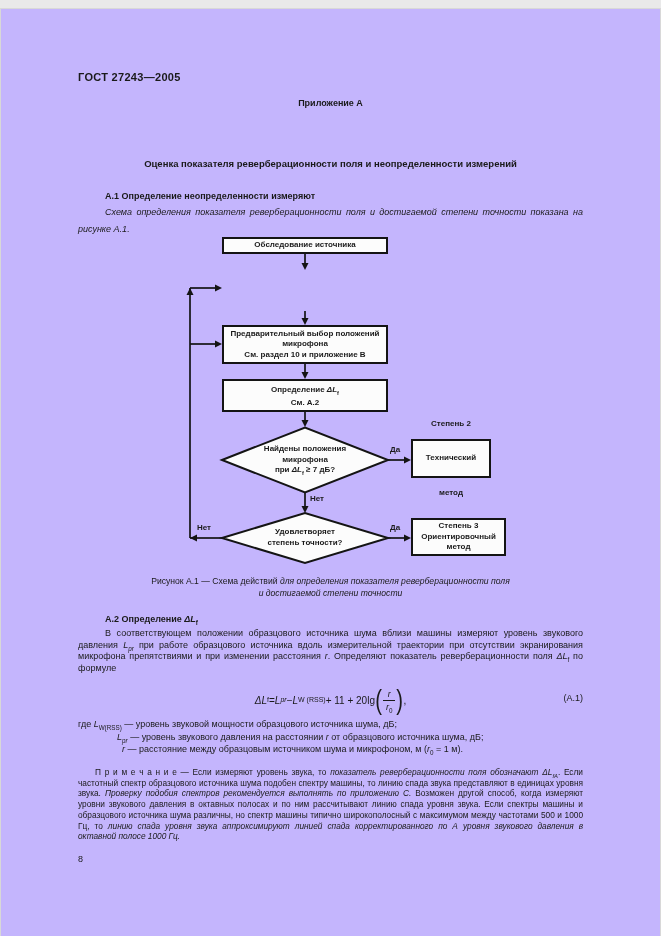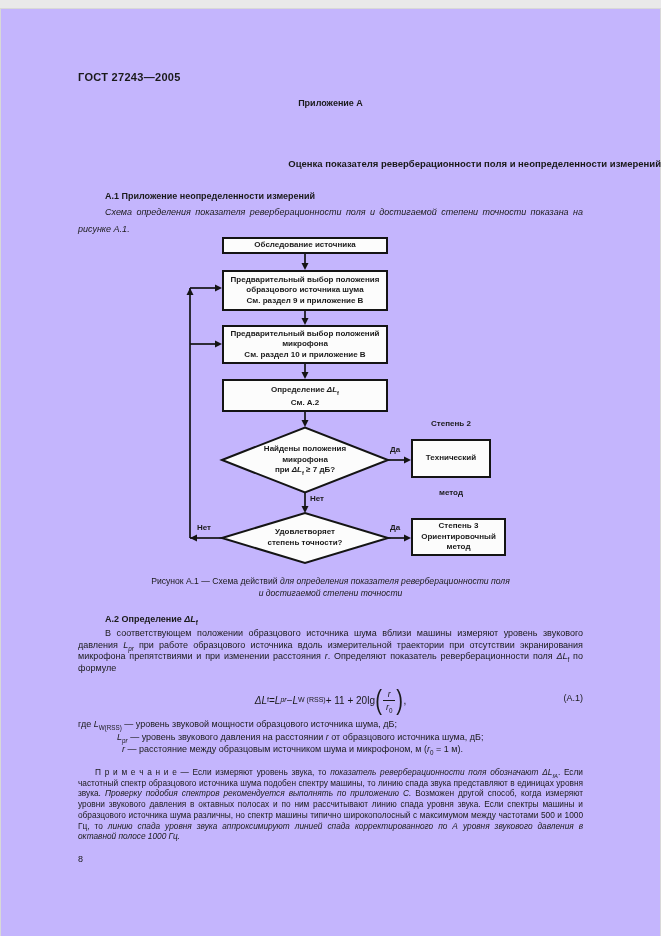--- a/index.html
+++ b/index.html
@@ -7,21 +7,21 @@
   .page{position:relative;width:661px;height:936px;background:#c4b5fd;margin:8px auto;overflow:hidden;
         box-shadow:0 0 0 1px #d8d8d8 inset;}
   .abs{position:absolute;}
   .b{font-weight:700;}
   .i{font-style:italic;}
   .ctr{left:0;width:661px;text-align:center;}
   sub{font-size:70%;line-height:0;}
   
   .gost{top:63px;left:78px;font-size:11px;letter-spacing:.3px;}
   .appendix{top:88px;font-size:9px;line-height:14px;}
-  .main-title{top:150px;font-size:9.5px;text-align:right;}
+  .main-title{top:150px;font-size:9.5px;}
   
   .a1-head{top:183px;left:105px;font-size:9px;}
   .a1-intro{top:196px;left:78px;width:505px;font-size:9px;line-height:17px;text-indent:27px;text-align:justify;}
   
   .chart{top:225px;left:0;width:661px;height:343px;}
   .chart svg{position:absolute;left:0;top:0;}
   .fbox{position:absolute;border:2px solid #141414;background:#fcfcfc;display:flex;flex-direction:column;
         justify-content:center;align-items:center;text-align:center;font-size:8px;font-weight:700;line-height:10.5px;}
   .dtext{position:absolute;text-align:center;font-size:8px;font-weight:700;line-height:10.5px;}
   .elabel{position:absolute;font-size:8px;font-weight:700;}
@@ -50,21 +50,21 @@
 <div class="page">
 
   <div class="abs gost b">ГОСТ 27243—2005</div>
 
   <div class="abs ctr appendix b">
     <div>Приложение А</div>
   </div>
 
   <div class="abs ctr main-title b">Оценка показателя реверберационности поля и неопределенности измерений</div>
 
-  <div class="abs a1-head b">А.1 Приложение неопределенности измерений</div>
+  <div class="abs a1-head b">А.1 Определение неопределенности измеряют</div>
   <div class="abs a1-intro i">Схема определения показателя реверберационности поля и достигаемой степени точности показана на рисунке А.1.</div>
 
   <div class="abs chart">
     <svg width="661" height="343" viewBox="0 0 661 343">
       <g stroke="#141414" stroke-width="1.7" fill="none">
         <path d="M305 21 L305 31"></path>
         <path d="M305 78 L305 86"></path>
         <path d="M305 131 L305 140"></path>
         <path d="M305 179 L305 188"></path>
         <path d="M388 227 L404 227"></path>
@@ -91,25 +91,20 @@
       <g fill="#fcfcfc" stroke="#141414" stroke-width="2">
         <polygon points="222,227 305,194.5 388,227 305,259.5"></polygon>
         <polygon points="222,305 305,280 388,305 305,330"></polygon>
       </g>
     </svg>
 
     <div class="fbox" style="left:222px;top:4px;width:162px;height:13px;">
       <div>Обследование источника</div>
     </div>
 
-    <div class="fbox" style="left:222px;top:37px;width:162px;height:37px;">
-      <div>Предварительный выбор положения</div>
-      <div>образцового источника шума</div>
-      <div>См. раздел 9 и приложение В</div>
-    </div>
 
     <div class="fbox" style="left:222px;top:92px;width:162px;height:35px;">
       <div>Предварительный выбор положений</div>
       <div>микрофона</div>
       <div>См. раздел 10 и приложение В</div>
     </div>
 
     <div class="fbox" style="left:222px;top:146px;width:162px;height:29px;line-height:13px;">
       <div><span>Определение </span><span class="i">ΔL</span><sub>f</sub></div>
       <div>См. А.2</div>

